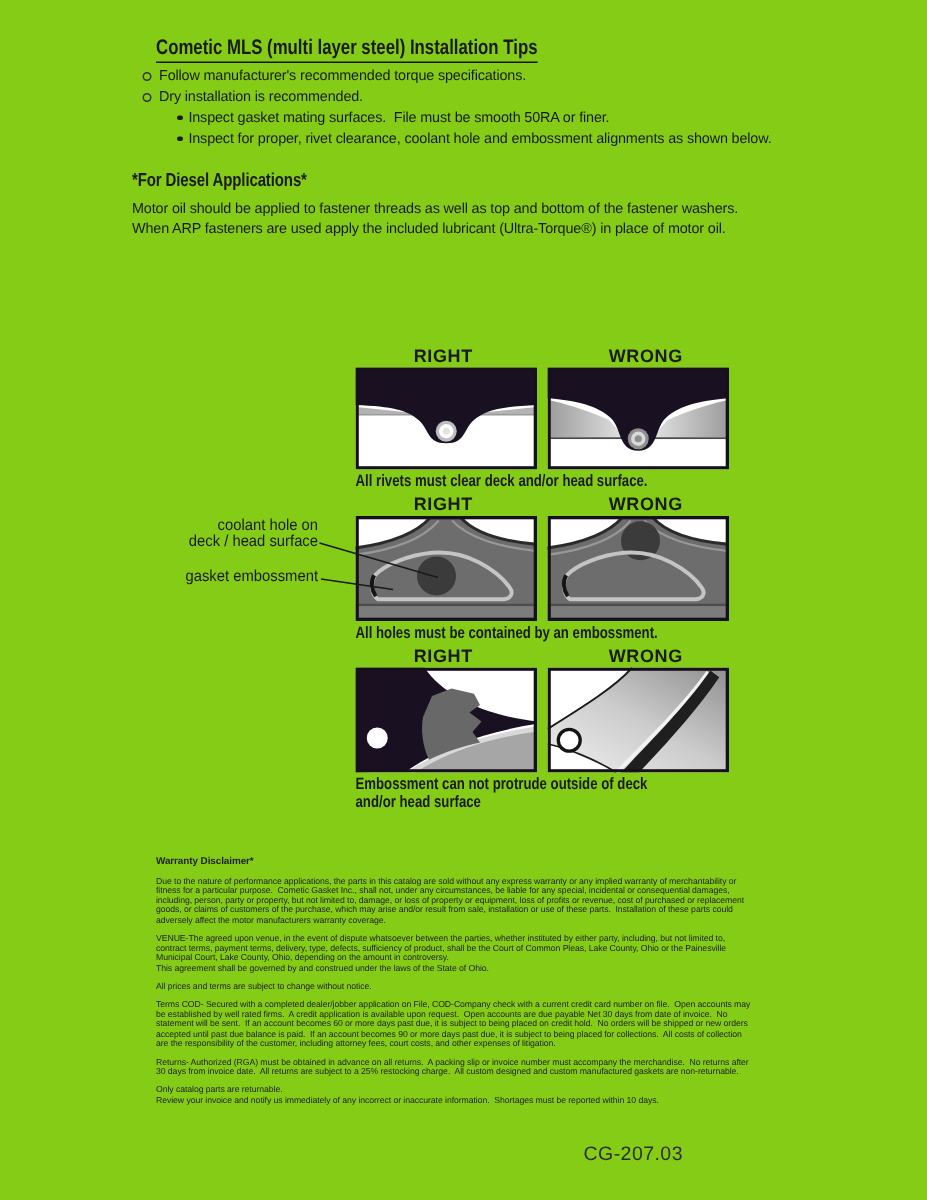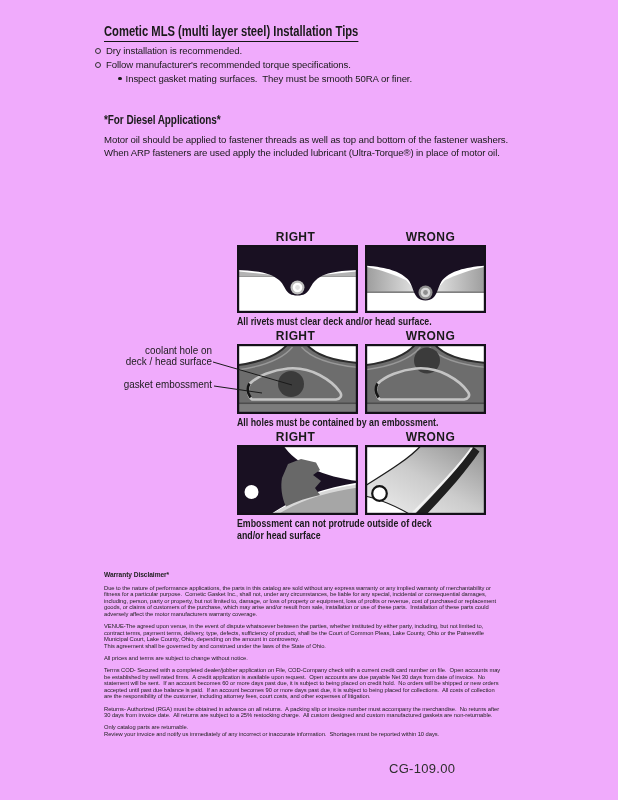--- a/index.html
+++ b/index.html
@@ -1,35 +1,35 @@
 <!DOCTYPE html>
 <html><head>
 <meta charset="utf-8">
 <style>
   html,body{margin:0;padding:0;background:#ffffff;}
-  .page{position:relative;width:618px;height:800px;background:#f0abfc;overflow:hidden;
+  .page{position:relative;width:618px;height:800px;background:#84cc16;overflow:hidden;
         font-family:"Liberation Sans",sans-serif;color:#1a1a1a;}
   .abs{position:absolute;}
   .pre{white-space:pre;}
   .prew{white-space:pre-wrap;}
   .cx{transform:scaleX(0.8);transform-origin:left top;}
 
   
   .title{left:104px;top:23px;font-size:14px;font-weight:bold;white-space:pre;
          border-bottom:1.6px solid #151515;padding-bottom:2px;}
 
   
   .tips{left:95px;top:44px;font-size:9.6px;letter-spacing:-0.1px;}
   .tip-row{display:flex;align-items:flex-start;height:14px;line-height:14px;}
   .tip-row.sub{margin-left:23px;}
   .ring{width:4px;height:4px;border:1px solid #333;border-radius:50%;margin:4px 5px 0 0;flex:none;}
   .dot{width:3.6px;height:3.6px;background:#1a1a1a;border-radius:50%;margin:4.5px 4px 0 0;flex:none;}
 
   
-  .diesel{left:104px;top:114px;width:430px;font-size:9.6px;line-height:13.2px;letter-spacing:-0.1px;}
+  .diesel{left:88px;top:114px;width:430px;font-size:9.6px;line-height:13.2px;letter-spacing:-0.1px;}
   .diesel-h{font-size:12.5px;font-weight:bold;margin-bottom:6px;white-space:pre;}
   .diesel p{margin:0 0 8px 0;}
 
   
   .diag-row{left:237px;width:252px;}
   .diag-labels{display:flex;gap:18px;}
   .diag-labels span{width:121px;text-align:center;font-size:12px;font-weight:bold;letter-spacing:0.4px;}
   .diag-boxes{display:flex;gap:7px;margin-top:1px;}
   .diag-boxes svg{display:block;}
   .diag-caption{font-size:11px;font-weight:bold;margin-top:3px;line-height:11.5px;}
@@ -51,29 +51,33 @@
 </head>
 <body>
 
 <div class="page">
 
   <div class="abs title cx">Cometic MLS (multi layer steel) Installation Tips</div>
 
   <div class="abs tips">
     <div class="tip-row">
       <span class="ring"></span>
-      <span class="pre">Dry installation is recommended.</span>
+      <span class="pre">Follow manufacturer's recommended torque specifications.</span>
     </div>
     <div class="tip-row">
       <span class="ring"></span>
-      <span class="pre">Follow manufacturer's recommended torque specifications.</span>
+      <span class="pre">Dry installation is recommended.</span>
     </div>
     <div class="tip-row sub">
       <span class="dot"></span>
-      <span class="pre">Inspect gasket mating surfaces.  They must be smooth 50RA or finer.</span>
+      <span class="pre">Inspect gasket mating surfaces.  File must be smooth 50RA or finer.</span>
+    </div>
+    <div class="tip-row sub">
+      <span class="dot"></span>
+      <span class="pre">Inspect for proper, rivet clearance, coolant hole and embossment alignments as shown below.</span>
     </div>
   </div>
 
   <div class="abs diesel">
     <div class="diesel-h cx">*For Diesel Applications*</div>
     <p class="prew">Motor oil should be applied to fastener threads as well as top and bottom of the fastener washers.
 When ARP fasteners are used apply the included lubricant (Ultra-Torque®) in place of motor oil.</p>
   </div>
 
   <div class="abs diag-row" style="top:230px;">
@@ -213,15 +217,15 @@
 be established by well rated firms.  A credit application is available upon request.  Open accounts are due payable Net 30 days from date of invoice.  No
 statement will be sent.  If an account becomes 60 or more days past due, it is subject to being placed on credit hold.  No orders will be shipped or new orders
 accepted until past due balance is paid.  If an account becomes 90 or more days past due, it is subject to being placed for collections.  All costs of collection
 are the responsibility of the customer, including attorney fees, court costs, and other expenses of litigation.</p>
     <p class="disc-p">Returns- Authorized (RGA) must be obtained in advance on all returns.  A packing slip or invoice number must accompany the merchandise.  No returns after
 30 days from invoice date.  All returns are subject to a 25% restocking charge.  All custom designed and custom manufactured gaskets are non-returnable.</p>
     <p class="disc-p">Only catalog parts are returnable.
 Review your invoice and notify us immediately of any incorrect or inaccurate information.  Shortages must be reported within 10 days.</p>
   </div>
 
-  <div class="abs pageno">CG-109.00</div>
+  <div class="abs pageno">CG-207.03</div>
 
 </div>
 
 </body></html>

